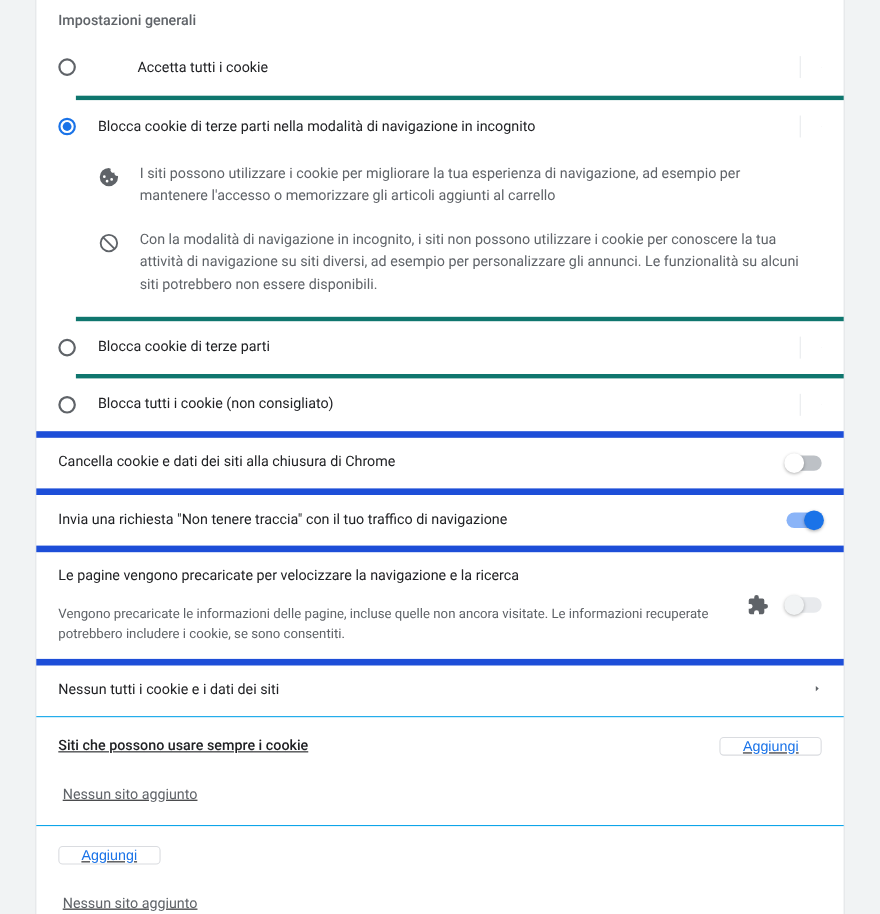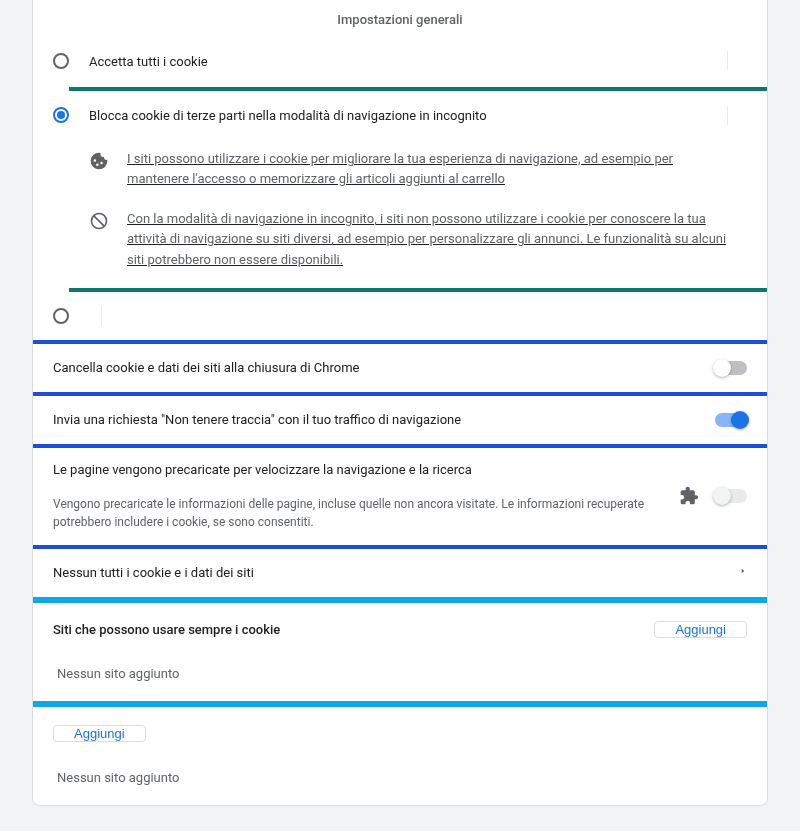--- a/index.html
+++ b/index.html
@@ -23,33 +23,33 @@
       border: 1px solid #dadce0;
       border-top: none;
       border-top-left-radius: 0;
       border-top-right-radius: 0;
     }
     .section-title {
       padding: 12px 20px 8px 20px;
       font-size: 13px;
       color: #5f6368;
       font-weight: 500;
-      text-align: center;
     }
     .option-row {
       display: flex;
       align-items: center;
       padding: 14px 20px;
       min-height: 52px;
       border-top: 4px solid #0f766e;
       margin-left: 36px;
       margin-right: 0;
     }
     .option-row.first {
       border-top: none;
+      gap: 36px;
     }
     .radio {
       width: 16px;
       height: 16px;
       border: 2px solid #5f6368;
       border-radius: 50%;
       margin-right: 20px;
       flex-shrink: 0;
       position: relative;
       margin-left: -36px;
@@ -81,40 +81,39 @@
       color: #5f6368;
       margin-left: 12px;
       border-left: 1px solid #e8eaed;
       padding-left: 18px;
     }
     .desc-block {
       padding: 10px 30px 10px 56px;
       display: flex;
       gap: 18px;
       align-items: flex-start;
-      text-decoration: underline;
     }
     .desc-icon {
       width: 20px;
       height: 20px;
       color: #5f6368;
       flex-shrink: 0;
       margin-top: 2px;
     }
     .desc-text {
       font-size: 13px;
       color: #5f6368;
       line-height: 1.55;
     }
     .setting-row {
       display: flex;
       align-items: center;
       padding: 14px 20px;
       min-height: 52px;
-      border-top: 4px solid #1d4ed8;
+      border-top: 6px solid #1d4ed8;
     }
     .setting-text {
       flex: 1;
     }
     .setting-label {
       font-size: 13px;
       color: #202124;
     }
     .setting-sub {
       font-size: 12px;
@@ -161,22 +160,23 @@
       height: 20px;
       color: #5f6368;
       margin-left: 16px;
       flex-shrink: 0;
     }
     .arrow-right {
       color: #5f6368;
       margin-left: 16px;
     }
     .site-section {
-      border-top: 6px solid #0ea5e9;
+      border-top: 1px solid #0ea5e9;
       padding: 0;
+      text-decoration: underline;
     }
     .site-header {
       display: flex;
       align-items: center;
       justify-content: space-between;
       padding: 18px 20px;
     }
     .site-title {
       font-size: 13px;
       color: #202124;
@@ -235,23 +235,33 @@
   <div class="desc-block" style="padding-bottom:18px;">
     <div class="desc-icon">
       <svg viewBox="0 0 24 24" fill="none" stroke="currentColor" stroke-width="2">
           <circle cx="12" cy="12" r="9"></circle>
           <line x1="5.5" y1="5.5" x2="18.5" y2="18.5"></line>
         </svg>
     </div>
     <div class="desc-text">Con la modalità di navigazione in incognito, i siti non possono utilizzare i cookie per conoscere la tua attività di navigazione su siti diversi, ad esempio per personalizzare gli annunci. Le funzionalità su alcuni siti potrebbero non essere disponibili.</div>
   </div>
 
-
   <div class="option-row">
     <div class="radio"></div>
+    <div class="option-label">Blocca cookie di terze parti</div>
+    <div class="chevron">
+      <svg width="12" height="12" viewBox="0 0 24 24" fill="currentColor">
+          <path d="M7 10l5 5 5-5z"></path>
+        </svg>
+    </div>
+  </div>
+
+  <div class="option-row">
+    <div class="radio"></div>
+    <div class="option-label">Blocca tutti i cookie (non consigliato)</div>
     <div class="chevron">
       <svg width="12" height="12" viewBox="0 0 24 24" fill="currentColor">
           <path d="M7 10l5 5 5-5z"></path>
         </svg>
     </div>
   </div>
 
   <div class="setting-row">
     <div class="setting-text">
       <div class="setting-label">Cancella cookie e dati dei siti alla chiusura di Chrome</div>

